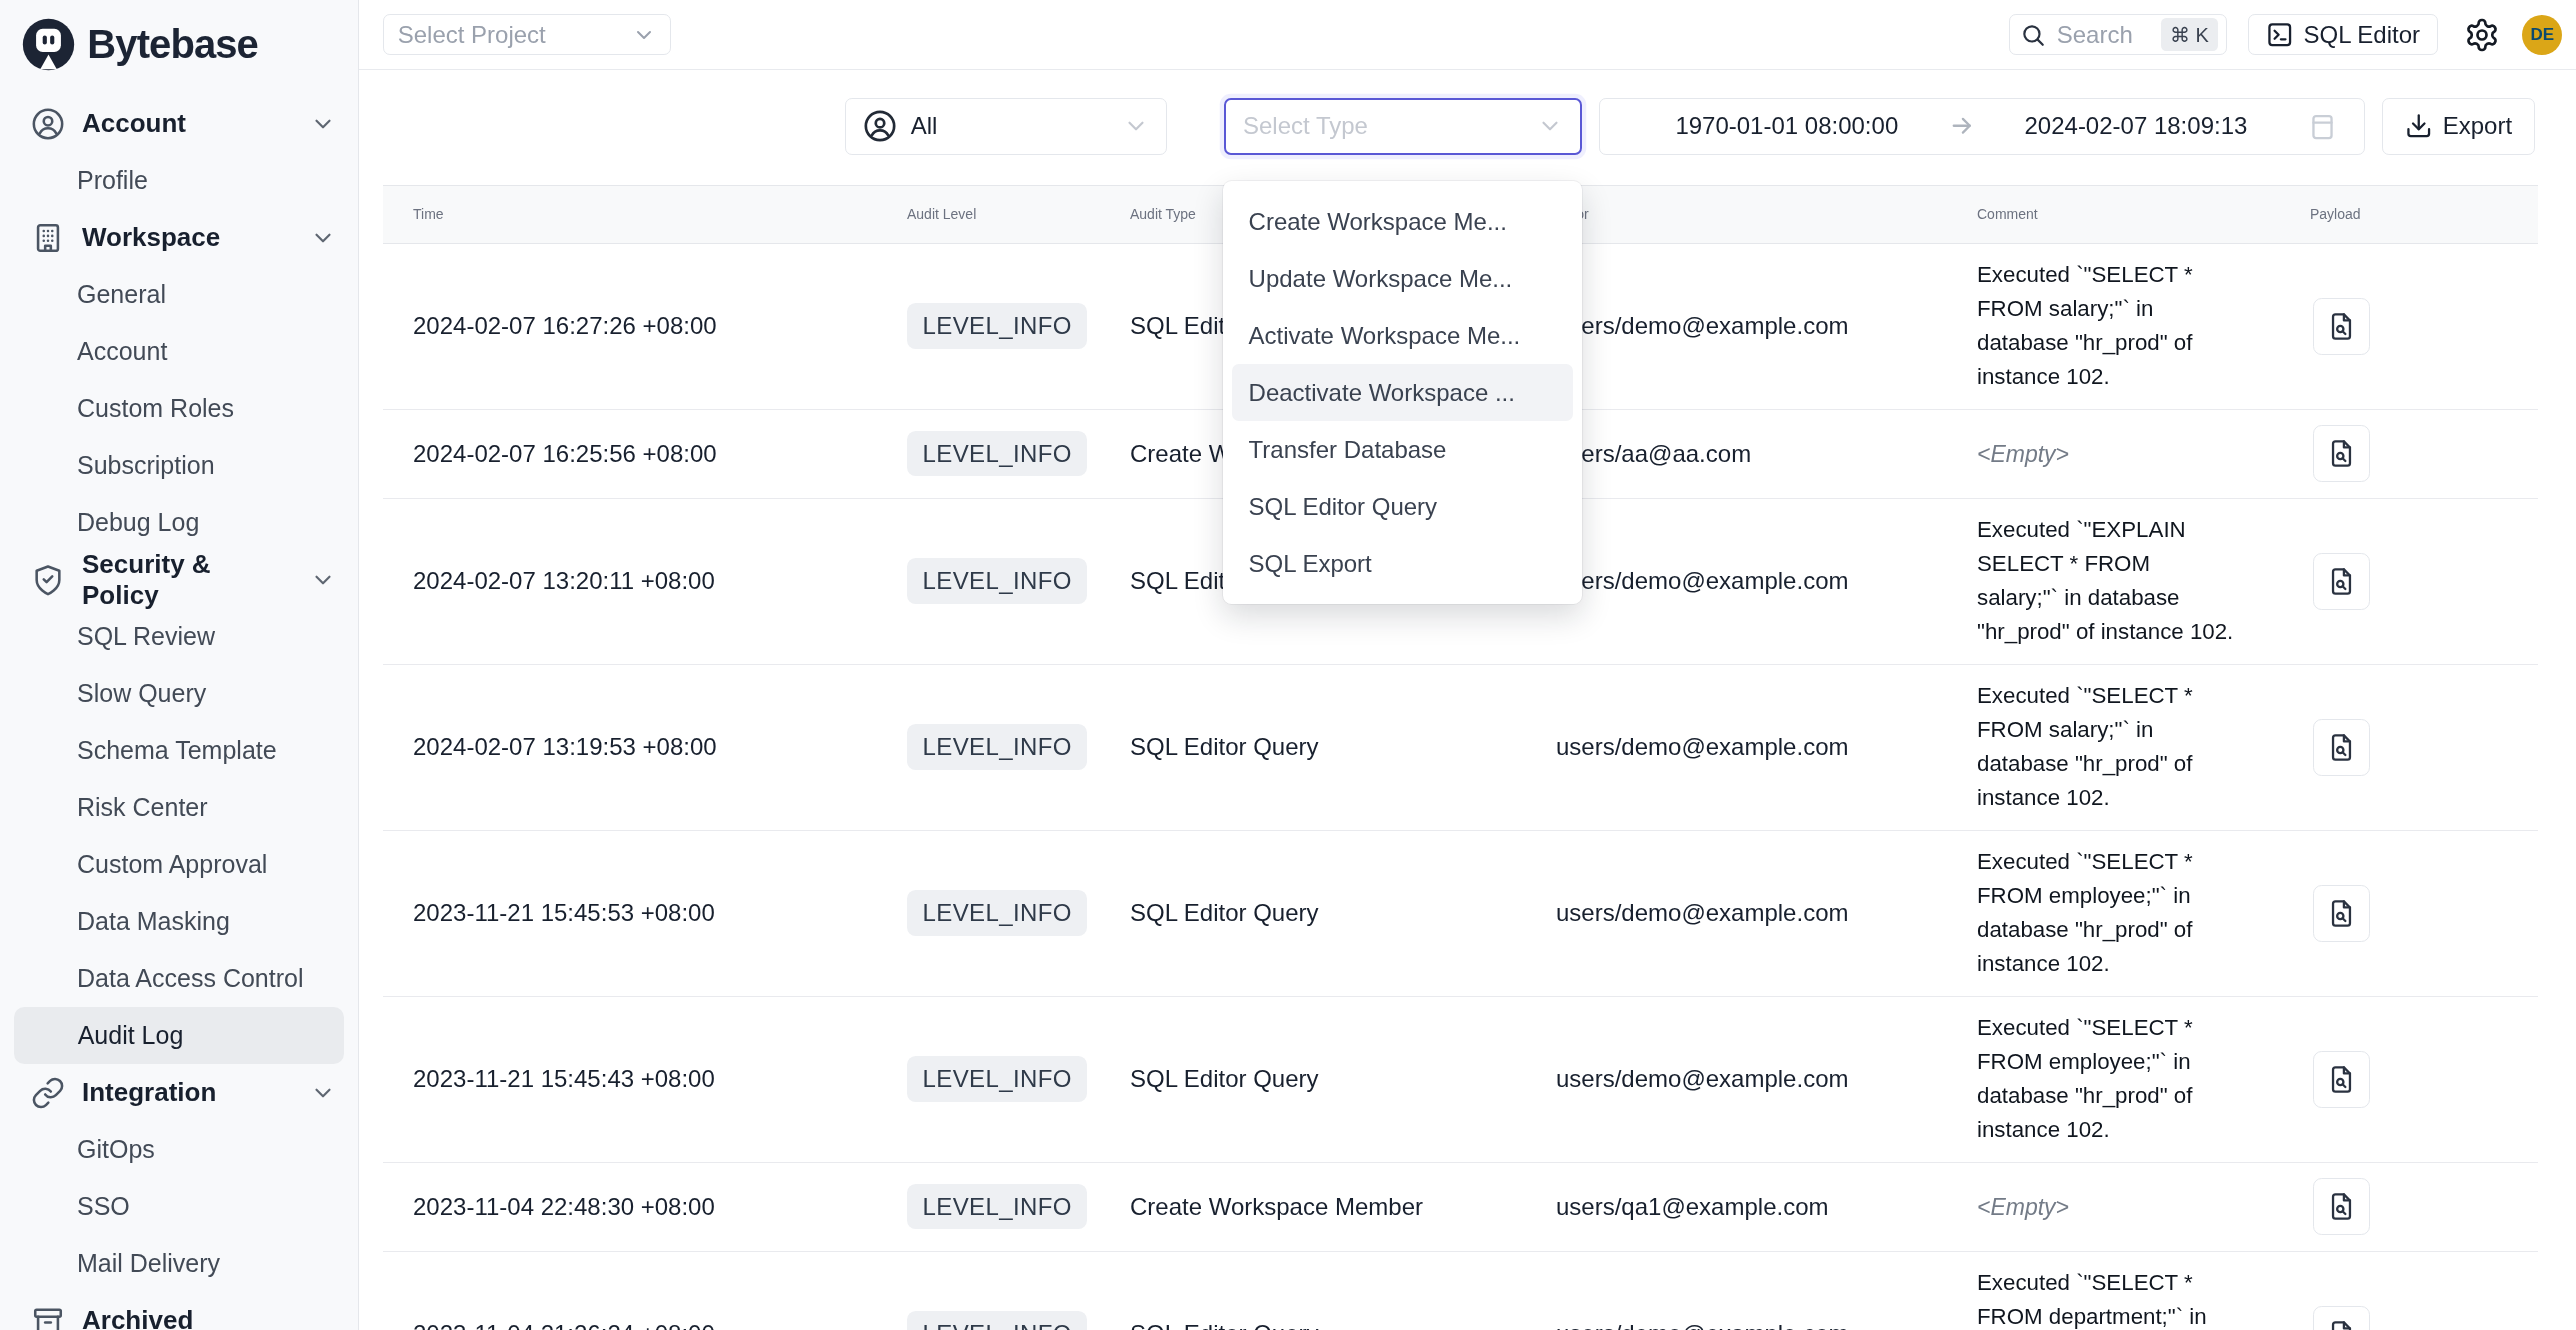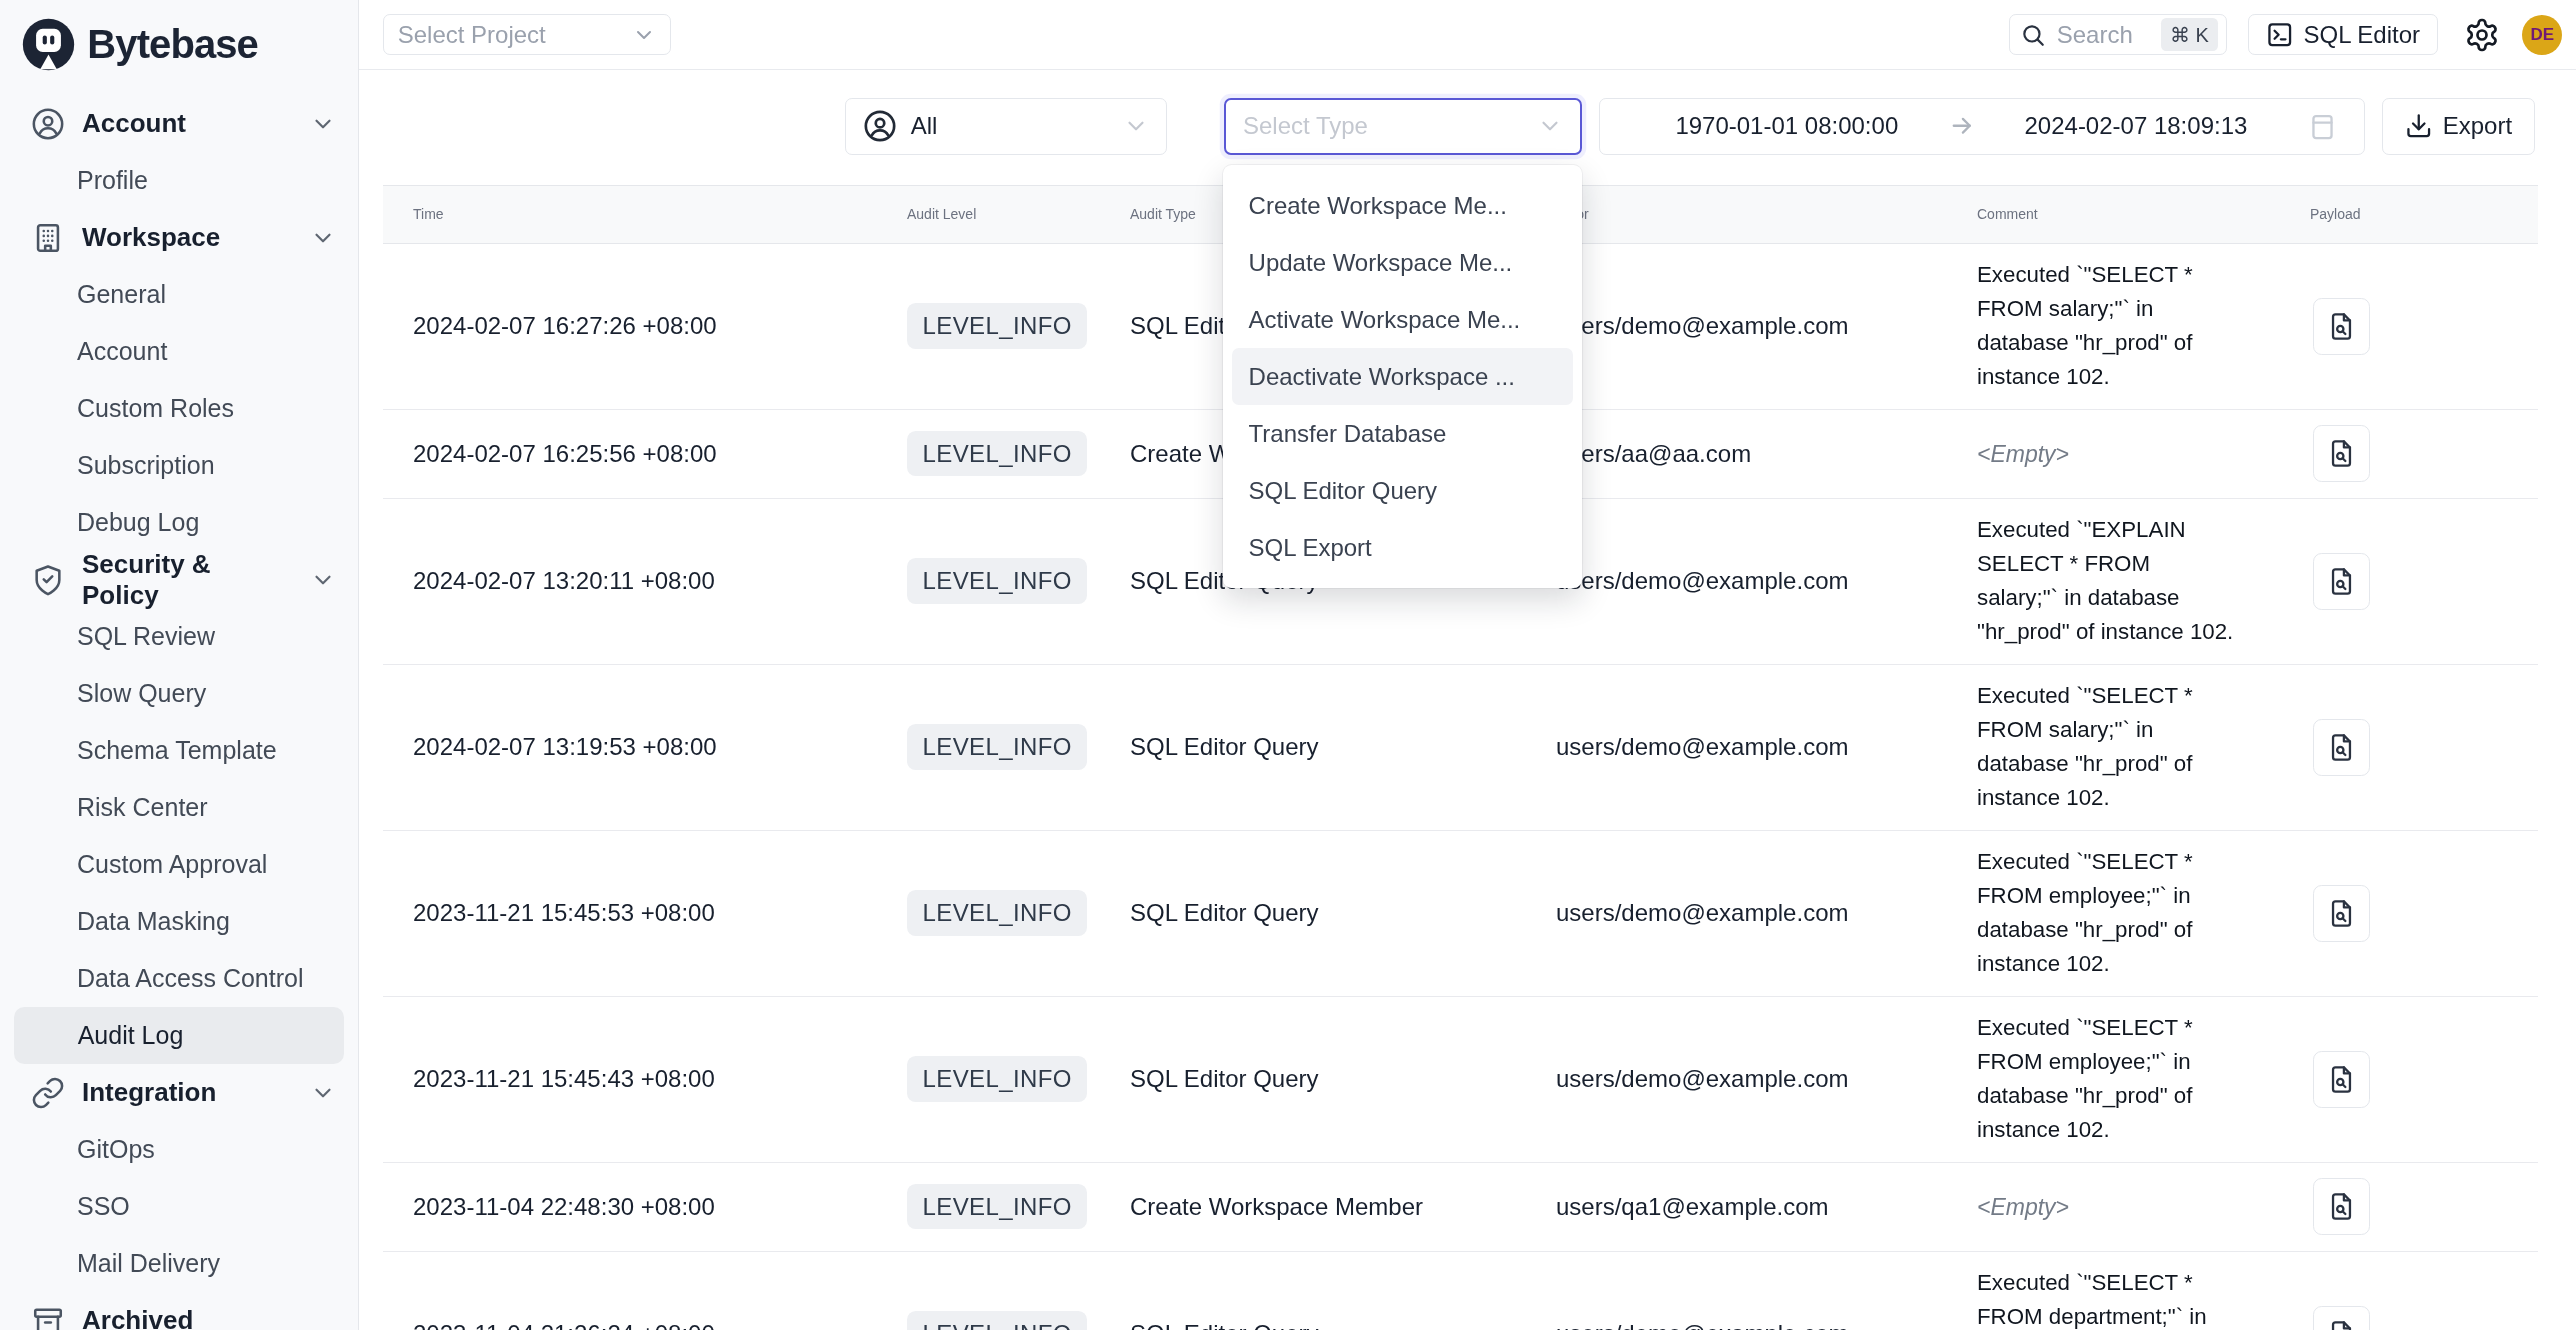--- a/index.html
+++ b/index.html
@@ -40,21 +40,21 @@
   }
   .search-box .ph { font-size: 24px; color: #9aa1ad; }
   .kbd { margin-left: auto; background: #ebedf0; border-radius: 5.2px; padding: 4.3px 8.6px; font-size: 20px; color: #3a4250; white-space: nowrap; }
   .sql-editor-btn {
     height: 41px; margin-left: 20.6px; border: 1.7px solid #e4e7ec; border-radius: 6.9px; background: #fff;
     display: flex; align-items: center; gap: 10.3px; padding: 0 17px; font-size: 24px; font-weight: 500; color: #18202e; cursor: pointer;
   }
   .gear { margin-left: 26px; color: #141a24; cursor: pointer; }
   .avatar {
     margin-left: 22.3px; width: 40px; height: 40px; border-radius: 50%; background: #dba617;
-    color: #701a75; font-size: 17px; font-weight: 700; display: flex; align-items: center; justify-content: center; cursor: pointer;
+    color: #0c4a6e; font-size: 17px; font-weight: 700; display: flex; align-items: center; justify-content: center; cursor: pointer;
   }
 
   
   .filter-row { display: flex; justify-content: flex-end; align-items: center; gap: 17px; padding: 27.5px 41px 30px 0; flex-shrink: 0; }
   .fbox { height: 57px; border: 1.7px solid #e4e7ec; border-radius: 6.9px; background: #fff; display: flex; align-items: center; font-size: 24px; }
   .actor-select { width: 322px; padding: 0 17px; gap: 13.7px; color: #18202e; cursor: pointer; }
   .actor-select .chev, .type-select .chev { margin-left: auto; color: #c4c8d0; }
   .actor-select .uicon { color: #222a36; }
   .type-select { width: 358px; padding: 0 17px; border: 2.6px solid #5a58d5; box-shadow: 0 0 0 4.3px rgba(99,102,241,0.10); color: #c4c8d0; cursor: text; margin-left: 40px; }
   .date-range { width: 766px; padding: 0 26px; color: #18202e; }
@@ -85,21 +85,21 @@
   }
   .td-comment { width: 258px; font-size: 22.3px; line-height: 34px; color: #10161f; padding: 10.3px 0; }
   .td-comment.empty { font-style: italic; color: #737b87; font-size: 23px; }
   .payload-btn {
     width: 57px; height: 57px; border: 1.7px solid #e4e7ec; border-radius: 8.6px; background: #fff;
     display: flex; align-items: center; justify-content: center; color: #2a3240; cursor: pointer; margin-left: 3.4px;
   }
 
   
   .type-dropdown {
-    position: absolute; left: 864px; top: 165px; width: 359px; z-index: 100;
+    position: absolute; left: 864px; top: 181px; width: 359px; z-index: 100;
     background: #fff; border-radius: 8.6px; padding: 12px 8.6px;
     box-shadow: 0 0 0 0.9px rgba(16,24,40,0.05), 0 12px 31px rgba(16,24,40,0.16);
   }
   .dd-item { height: 57px; display: flex; align-items: center; padding: 0 17px; font-size: 24px; color: #3a4250; border-radius: 6.9px; cursor: pointer; white-space: nowrap; overflow: hidden; }
   .dd-item.active { background: #f2f3f6; }
 </style>
 </head>
 <body>
 
 <aside class="sidebar">

